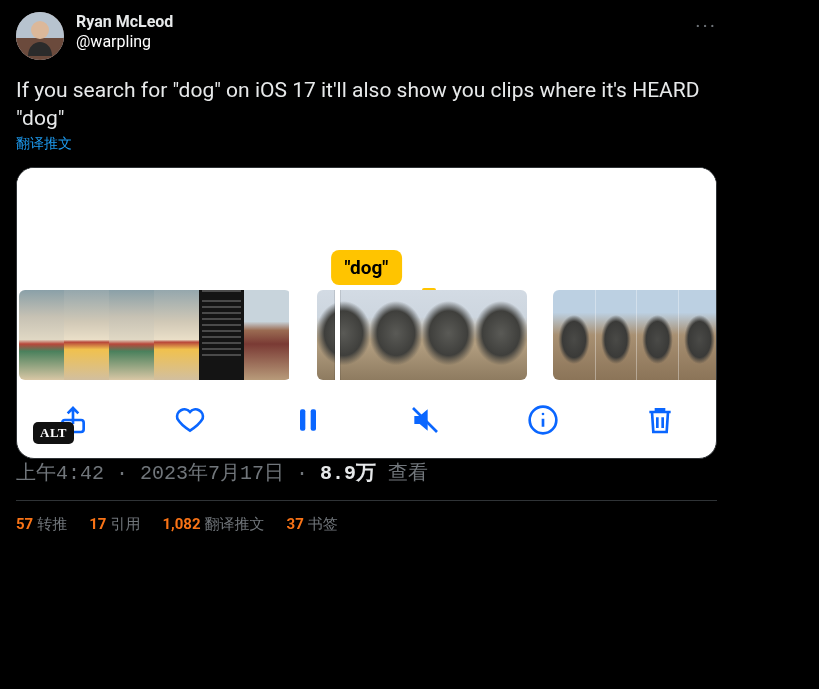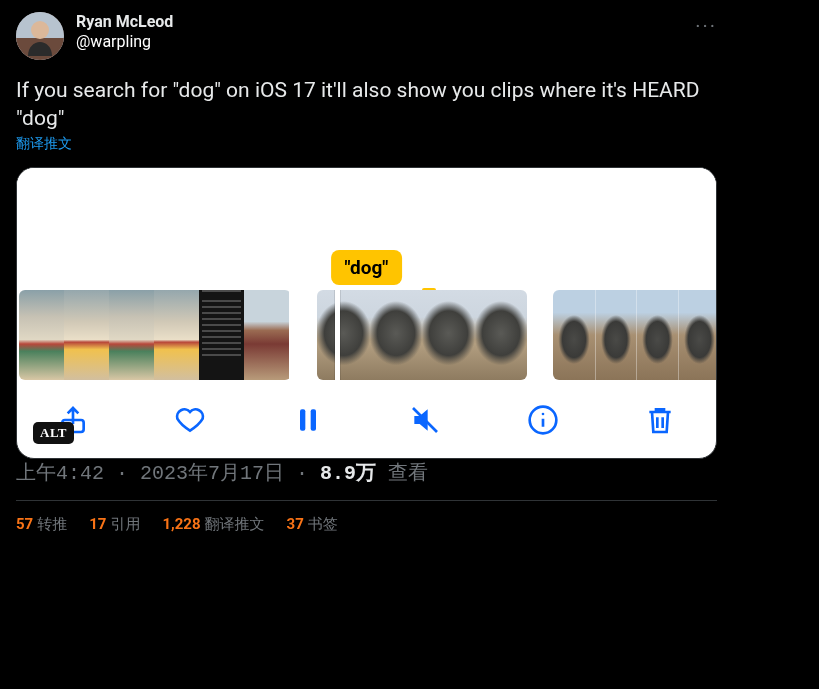--- a/index.html
+++ b/index.html
@@ -334,17 +334,17 @@
 
   <div class="meta-row">
     <span>上午4:42</span><span> · </span><span>2023年7月17日</span><span> · </span><span class="views-count">8.9万</span><span> 查看</span>
   </div>
 
   <div class="divider"></div>
 
   <div class="stats-row">
     <div><span class="num">57</span><span>转推</span></div>
     <div><span class="num">17</span><span>引用</span></div>
-    <div><span class="num">1,228</span><span>翻译推文</span></div>
+    <div><span class="num">1,082</span><span>翻译推文</span></div>
     <div><span class="num">37</span><span>书签</span></div>
   </div>
 
 </div>
 
 </body></html>

